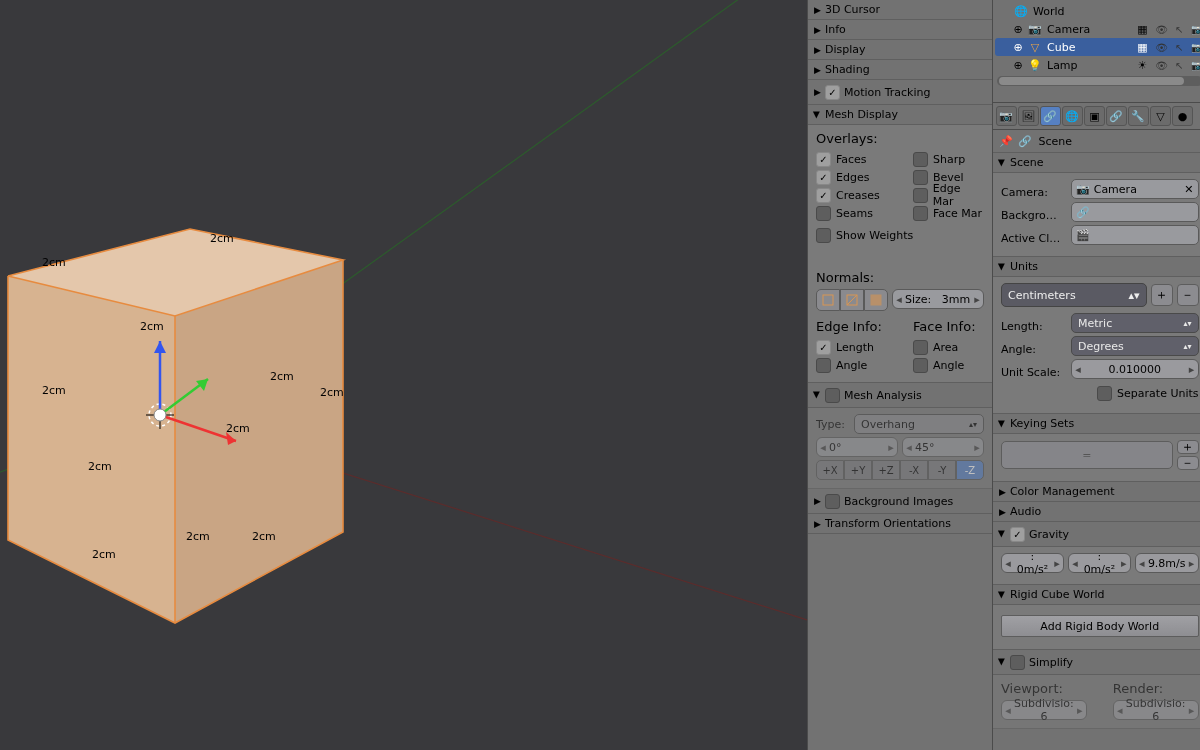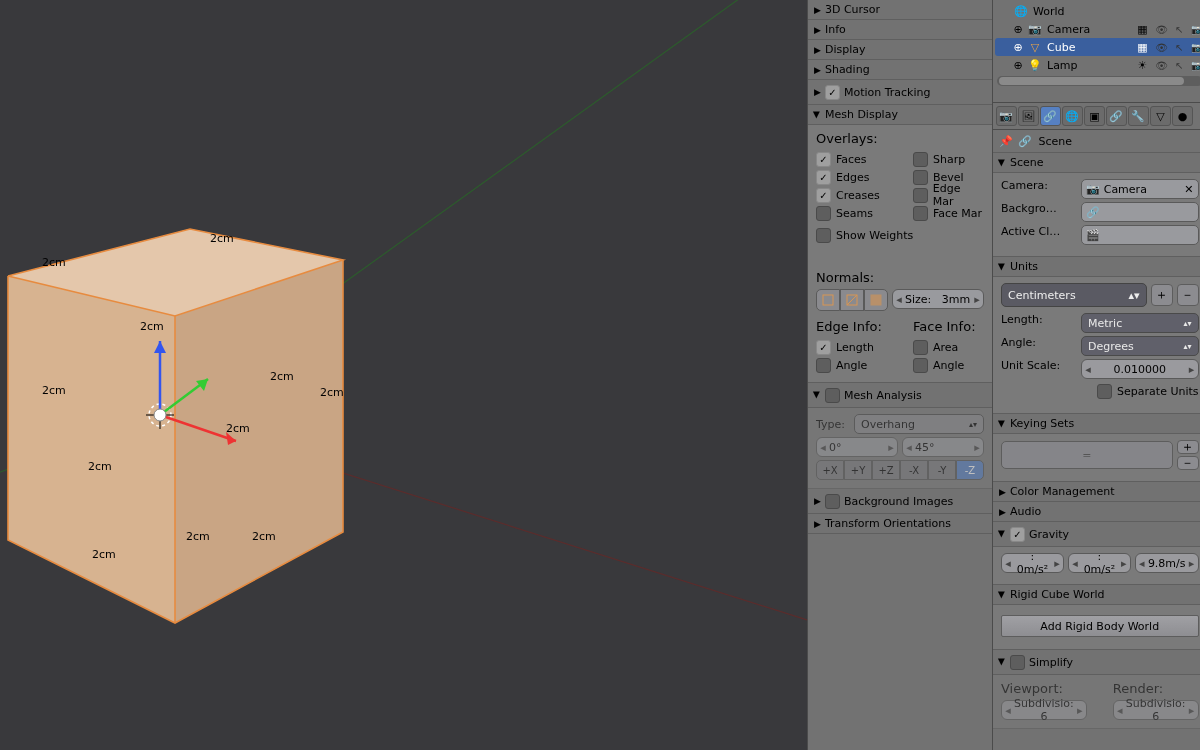--- a/index.html
+++ b/index.html
@@ -58,21 +58,21 @@
   .orow.sel{background:#3a5f9e;color:#fff;border-radius:3px;}
   .orow .eye,.orow .ptr,.orow .cam{width:14px;text-align:center;font-size:10px;color:#333;}
   .hscroll{height:10px;background:#5e5e5e;margin:2px;border-radius:5px;position:relative;}
   .hscroll .thumb{position:absolute;left:2px;top:1px;height:8px;width:90%;background:#8a8a8a;border-radius:4px;}
   
   #propshdr{height:22px;display:flex;align-items:center;gap:1px;padding:2px 3px;border-bottom:1px solid #4b4b4b;}
   #propshdr .tab{width:19px;height:18px;background:#6b6b6b;border:1px solid #555;display:flex;align-items:center;justify-content:center;cursor:pointer;border-radius:3px;}
   #propshdr .tab.sel{background:#5680c2;}
   #breadcrumb{height:22px;display:flex;align-items:center;gap:6px;padding:0 6px;border-bottom:1px solid #5f5f5f;}
   #props{flex:1;overflow:hidden;}
-  .prow{display:flex;align-items:flex-start;gap:16px;height:20px;margin-bottom:3px;}
+  .prow{display:flex;align-items:flex-end;gap:6px;height:20px;margin-bottom:3px;}
   .prow .plbl{flex:0 0 64px;font-size:11px;white-space:nowrap;overflow:hidden;text-overflow:ellipsis;}
   .pinput{flex:1;height:18px;background:var(--input-bg);border:1px solid #5a5a5a;border-radius:5px;display:flex;align-items:center;padding:0 4px;gap:4px;font-size:11px;}
   .pinput .x{margin-left:auto;cursor:pointer;}
   .dd{flex:1;height:18px;background:#60606a;border:1px solid #4a4a4a;border-radius:5px;display:flex;align-items:center;padding:0 6px;color:#e8e8e8;font-size:11px;cursor:pointer;}
   .dd .car{margin-left:auto;font-size:8px;}
   .nf{height:18px;background:#9a9a9e;border:1px solid #5a5a5a;border-radius:6px;display:flex;align-items:center;font-size:11px;}
   .nf .arr{width:12px;text-align:center;color:#444;cursor:pointer;}
   .nf .val{flex:1;text-align:center;}
   .fullbtn{height:20px;background:linear-gradient(#a0a0a4,#8e8e92);border:1px solid #5d5d5d;border-radius:2px;display:flex;align-items:center;justify-content:center;margin:4px 0;font-size:11px;cursor:pointer;}
   .bigdrop{height:22px;background:#5a5a63;border:1px solid #444;border-radius:5px;display:flex;align-items:center;padding:0 6px;color:#eee;font-size:11px;cursor:pointer;}

